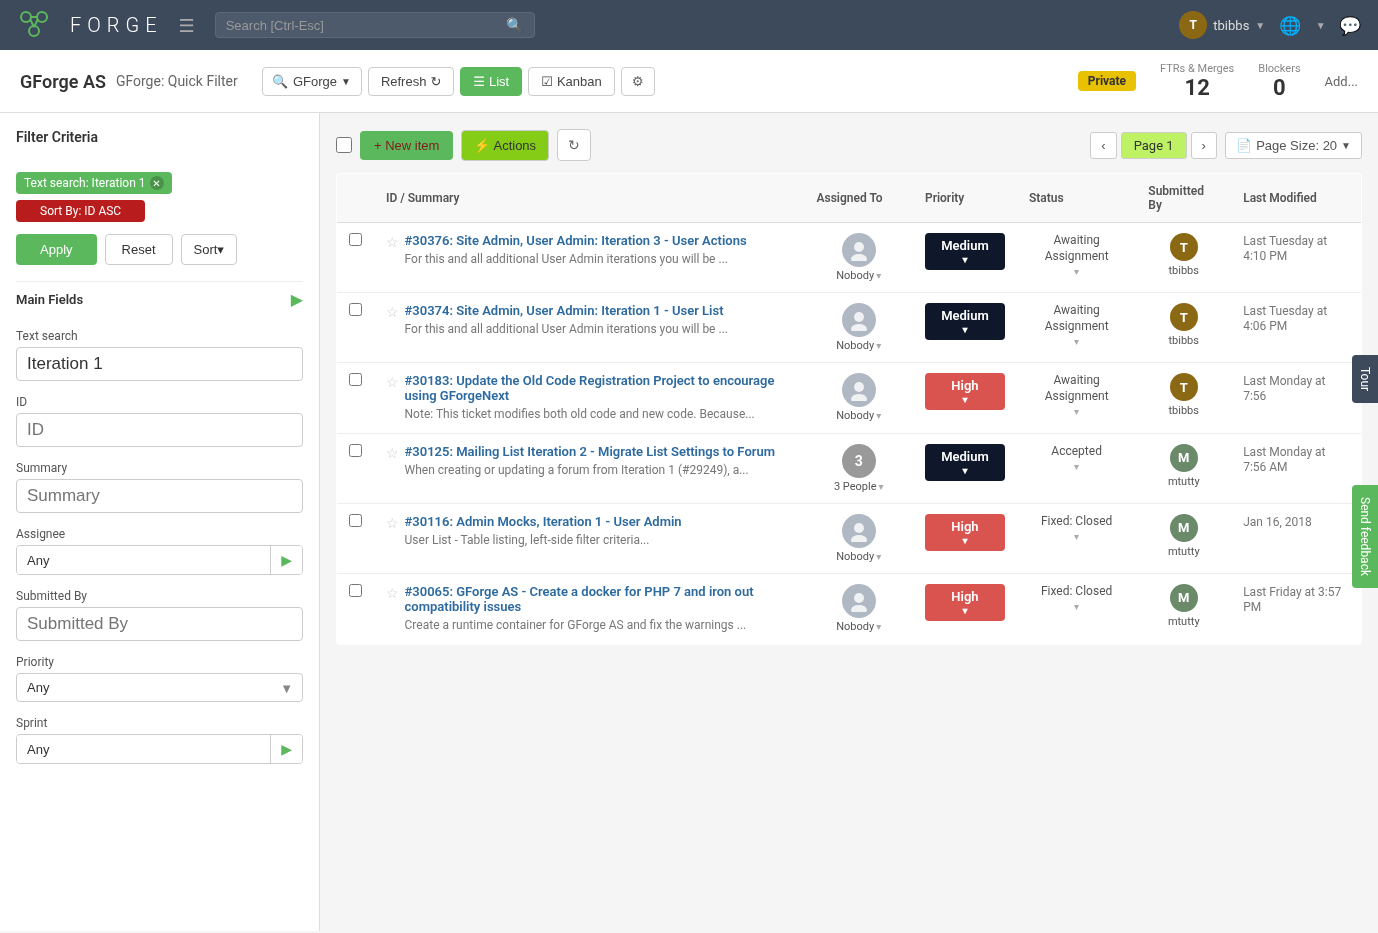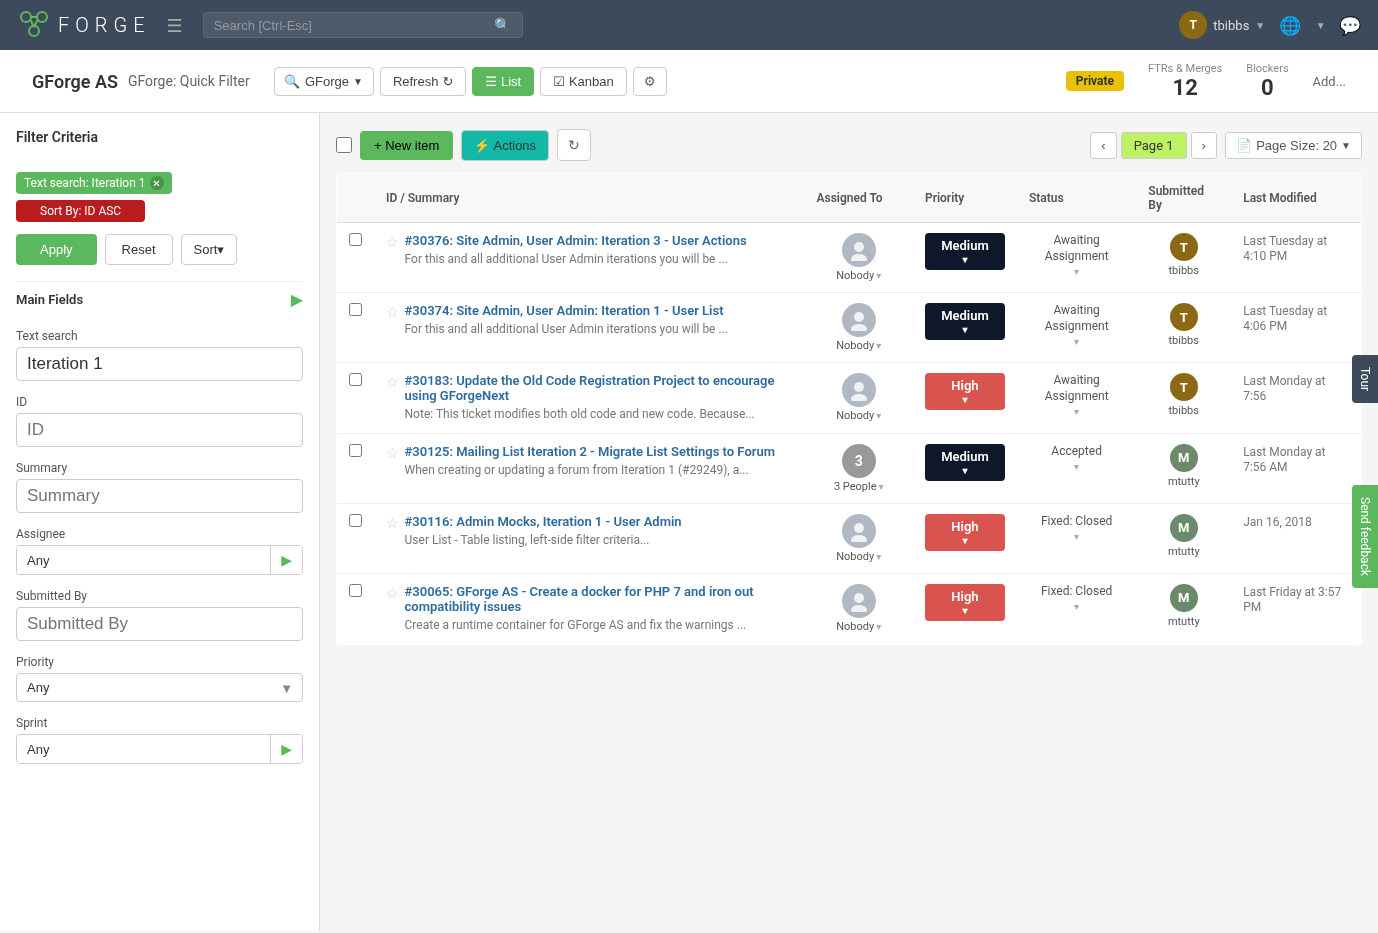--- a/index.html
+++ b/index.html
@@ -10,21 +10,21 @@
       background: #3d4a5c;
       height: 50px;
       display: flex;
       align-items: center;
       padding: 0 16px;
       gap: 12px;
     }
     .nav-logo {
       display: flex;
       align-items: center;
-      gap: 6px;
+      gap: 18px;
     }
     .logo-icon {
       width: 36px;
       height: 36px;
     }
     .logo-text {
       color: white;
       font-size: 20px;
       font-weight: 300;
       letter-spacing: 6px;
@@ -83,21 +83,21 @@
       font-weight: bold;
     }
     .nav-username { color: #ddd; font-size: 13px; }
     .nav-globe { color: #ccc; font-size: 18px; cursor: pointer; }
     .nav-chat { color: #fff; font-size: 18px; cursor: pointer; }
 
     
     .page-header {
       background: white;
       border-bottom: 1px solid #ddd;
-      padding: 12px 32px;
+      padding: 12px 20px;
       display: flex;
       align-items: center;
       gap: 16px;
     }
     .page-title-group {
       display: flex;
       align-items: center;
       gap: 10px;
     }
     .page-title-main {
@@ -381,32 +381,32 @@
     .toolbar-checkbox {
       width: 16px;
       height: 16px;
       cursor: pointer;
     }
     .btn-new-item {
       display: flex;
       align-items: center;
       gap: 4px;
       background: #5cb85c;
-      color: #000000;
+      color: #7f1d1d;
       border: none;
       padding: 7px 14px;
       border-radius: 4px;
       cursor: pointer;
       font-size: 13px;
     }
     .btn-actions {
       display: flex;
       align-items: center;
       gap: 4px;
-      background: #14b8a6;
+      background: #84cc16;
       color: #333;
       border: 1px solid #ccc;
       padding: 7px 12px;
       border-radius: 4px;
       cursor: pointer;
       font-size: 13px;
     }
     .btn-sync {
       background: white;
       color: #666;

